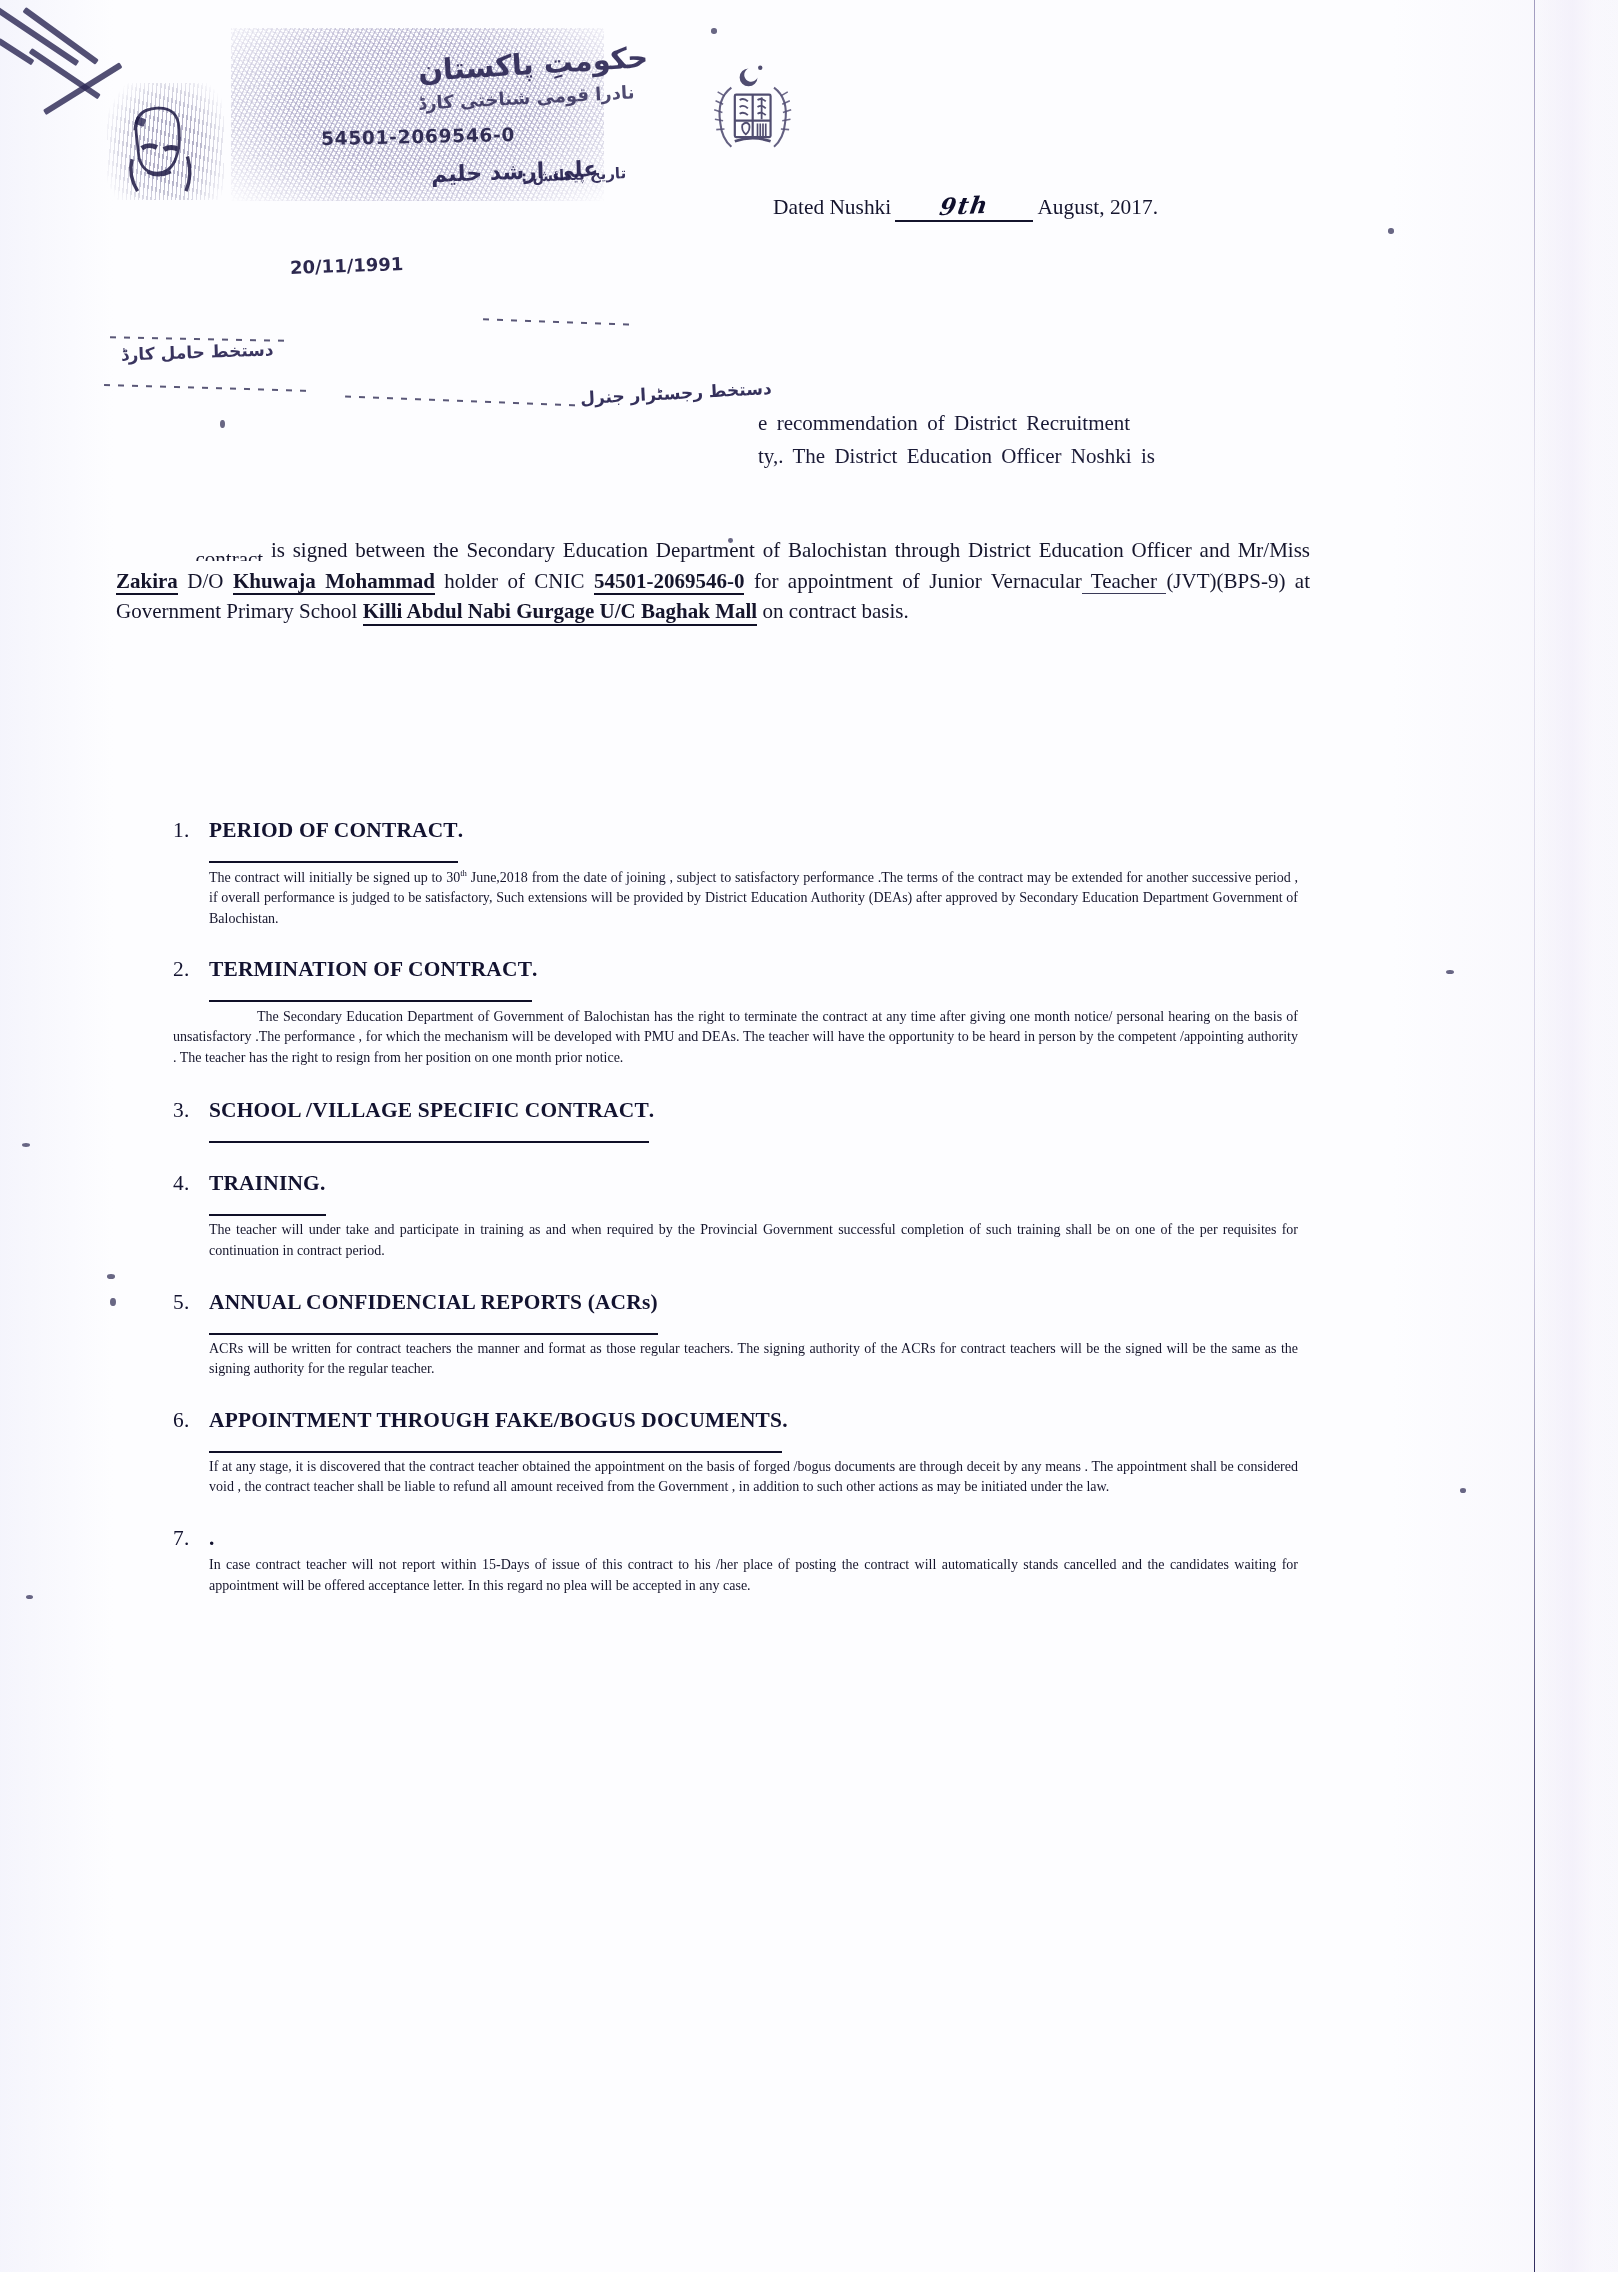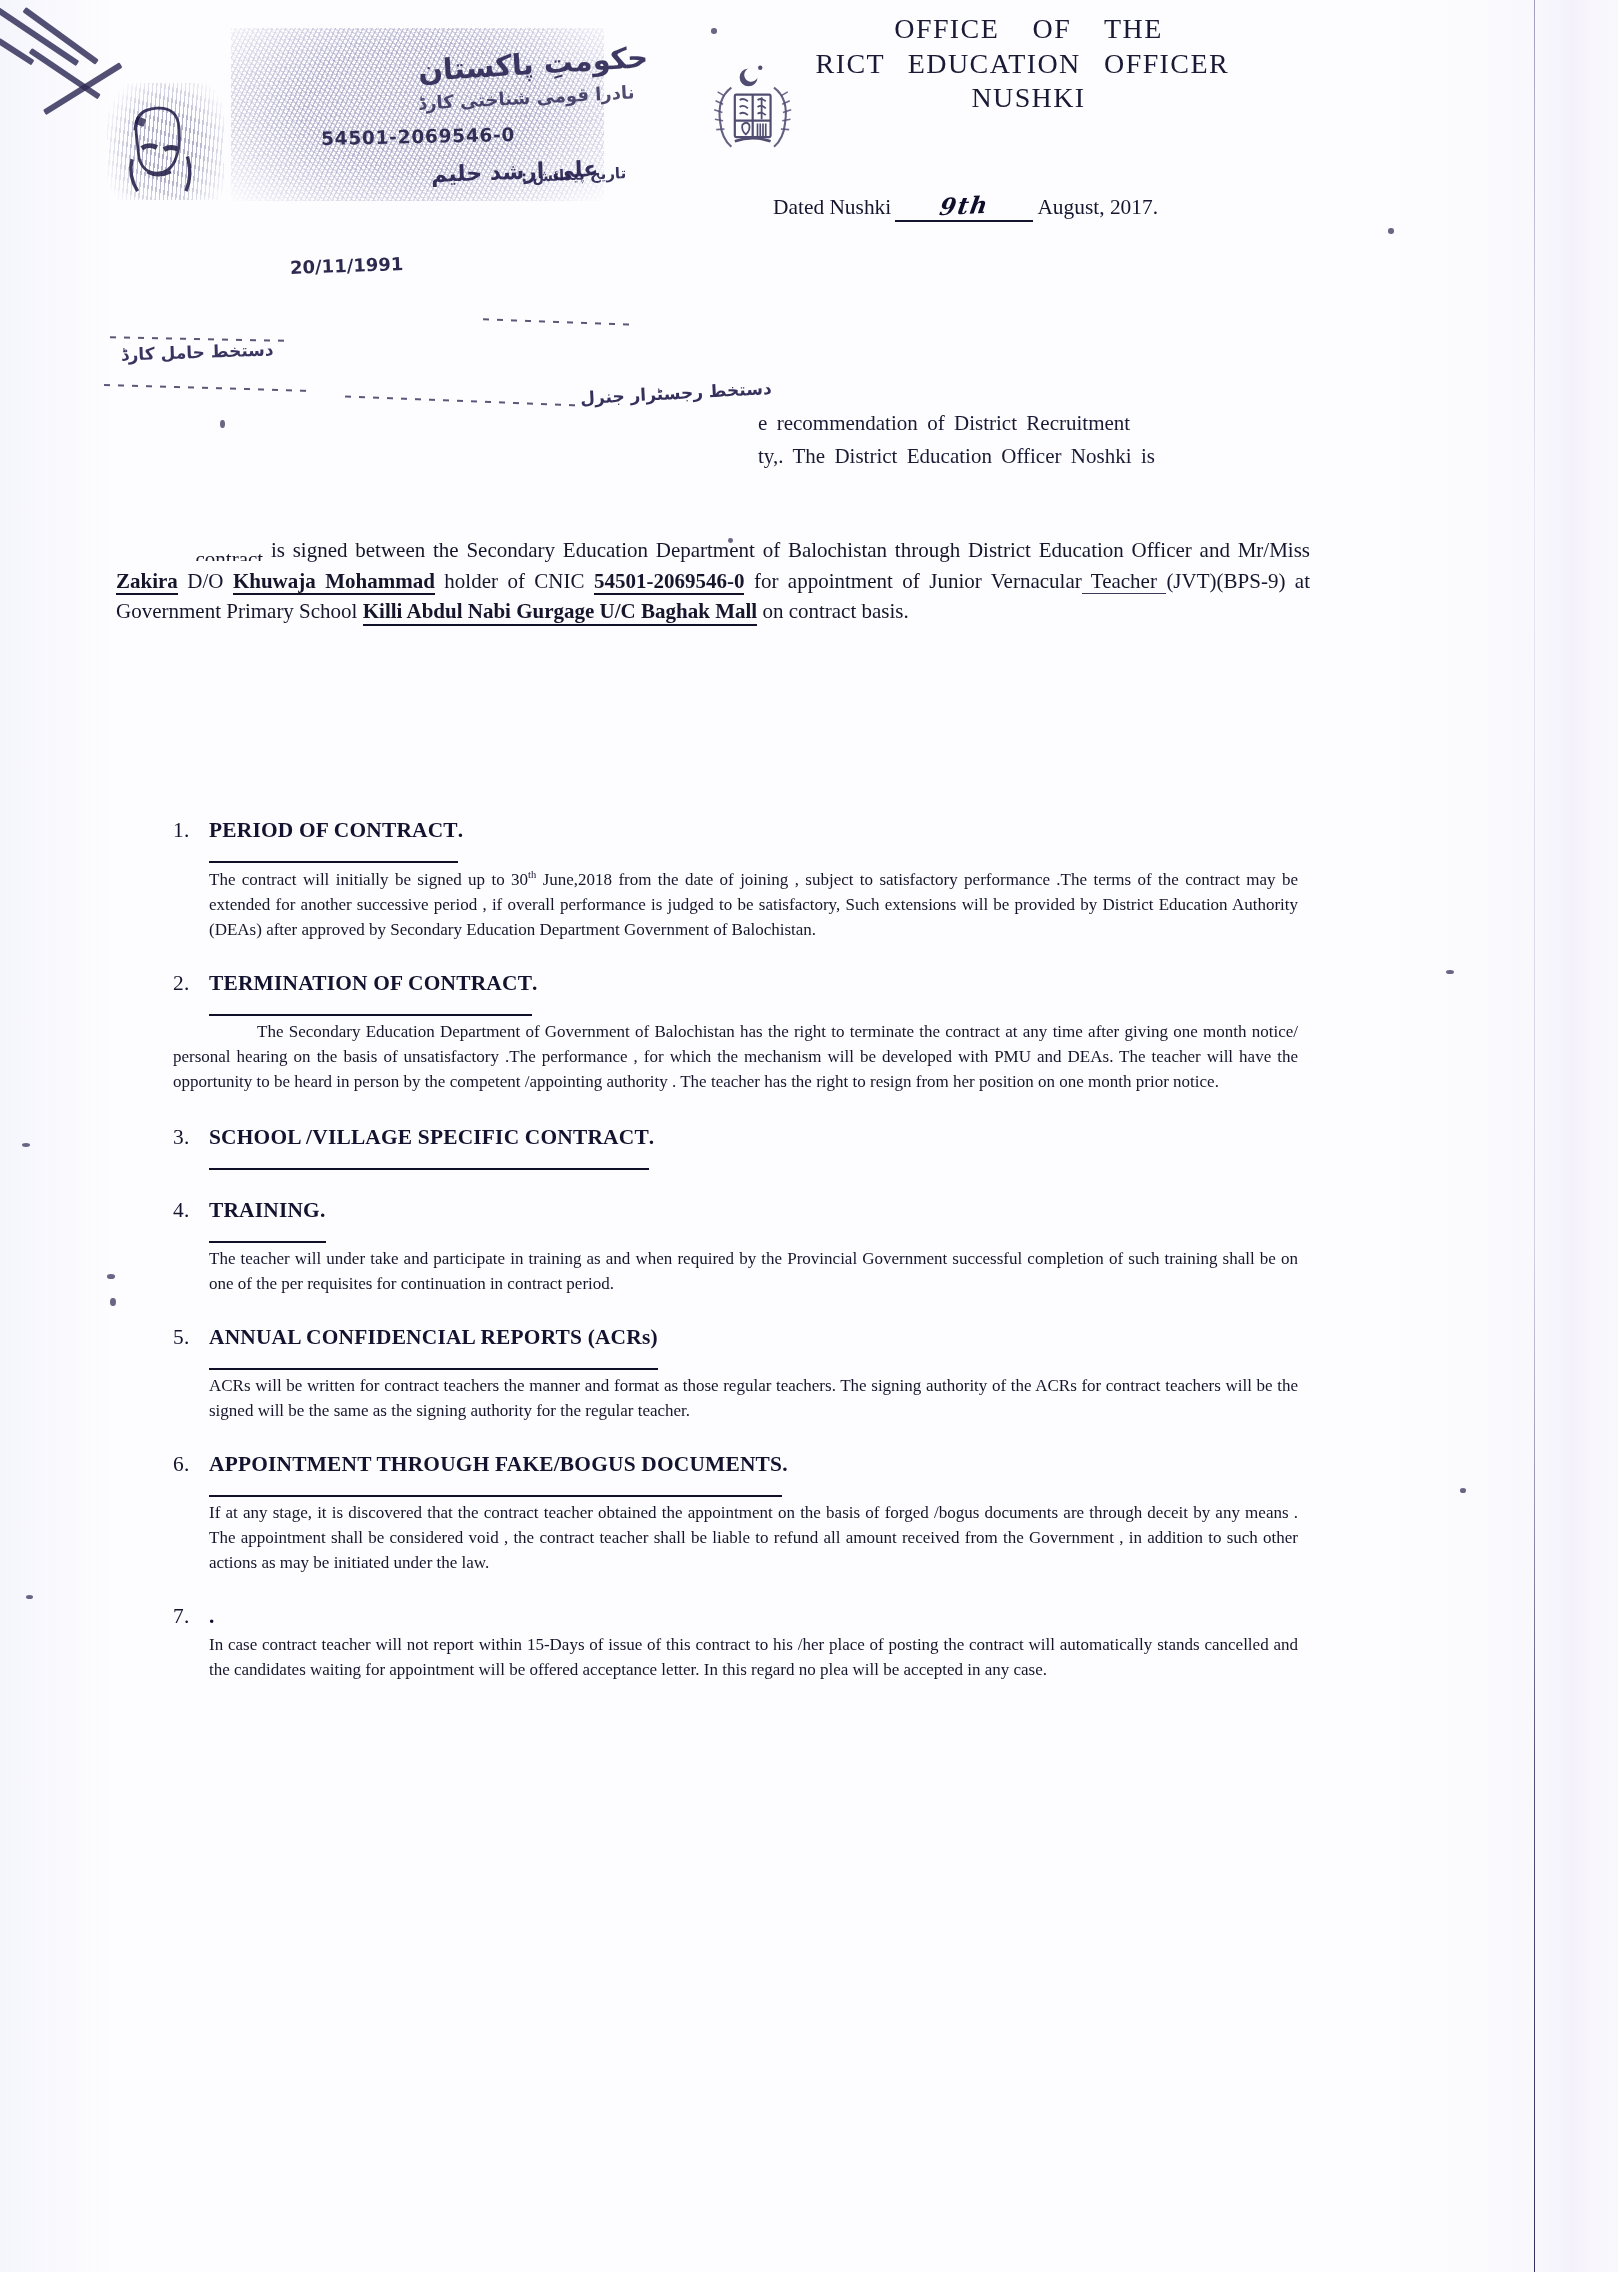--- a/index.html
+++ b/index.html
@@ -252,21 +252,21 @@
   .clause-num {
     width: 36px;
     flex: 0 0 36px;
     font-weight: 400;
   }
   .clause-title {
     border-bottom: 2.8px solid #101028;
     padding-bottom: 18px;
   }
   .clause-body {
-    font-size: 17px;
+    font-size: 14px;
     line-height: 1.47;
     text-align: justify;
     color: #15152c;
     padding-left: 0px;
     margin-left: 36px;
     margin-top: 4.1px;
   }
   .ind { display: inline-block; width: 48px; }
   sup { font-size: .62em; vertical-align: super; }
 
@@ -347,25 +347,20 @@
   <span class="dob-num">20/11/1991</span>
   <span class="urdu" style="left:121px;top:342px;font-size:17px;transform:rotate(-2deg);opacity:.9;">دستخط حامل کارڈ</span>
   <span class="urdu" style="left:580px;top:383px;font-size:17px;transform:rotate(-3deg);opacity:.92;">دستخط رجسٹرار جنرل</span>
 
   <div class="dot-rule" style="left:110px;top:338px;width:179px;transform:rotate(1.2deg);"></div>
   <div class="dot-rule" style="left:104px;top:387px;width:207px;transform:rotate(1.6deg);"></div>
   <div class="dot-rule" style="left:345px;top:400px;width:235px;transform:rotate(2.2deg);"></div>
   <div class="dot-rule" style="left:483px;top:321px;width:152px;transform:rotate(2deg);"></div>
   <div class="speck" style="left:220px;top:420px;width:4.8px;height:8.3px;"></div>
 
-  <div id="letterhead">
-    <div class="lh-line l1">OFFICE OF THE</div>
-    <div class="lh-line l2">RICT EDUCATION OFFICER</div>
-    <div class="lh-line l3">NUSHKI</div>
-  </div>
 
   <div id="dateline">
     <span>Dated Nushki</span><span class="blank-fill"><span class="hand">9th</span></span><span>August, 2017.</span>
   </div>
 
   <div class="obscured" style="top:411px;">e recommendation of District Recruitment</div>
   <div class="obscured" style="top:444px;">ty,. The District Education Officer Noshki  is</div>
 
   <div id="body">
     <p>

